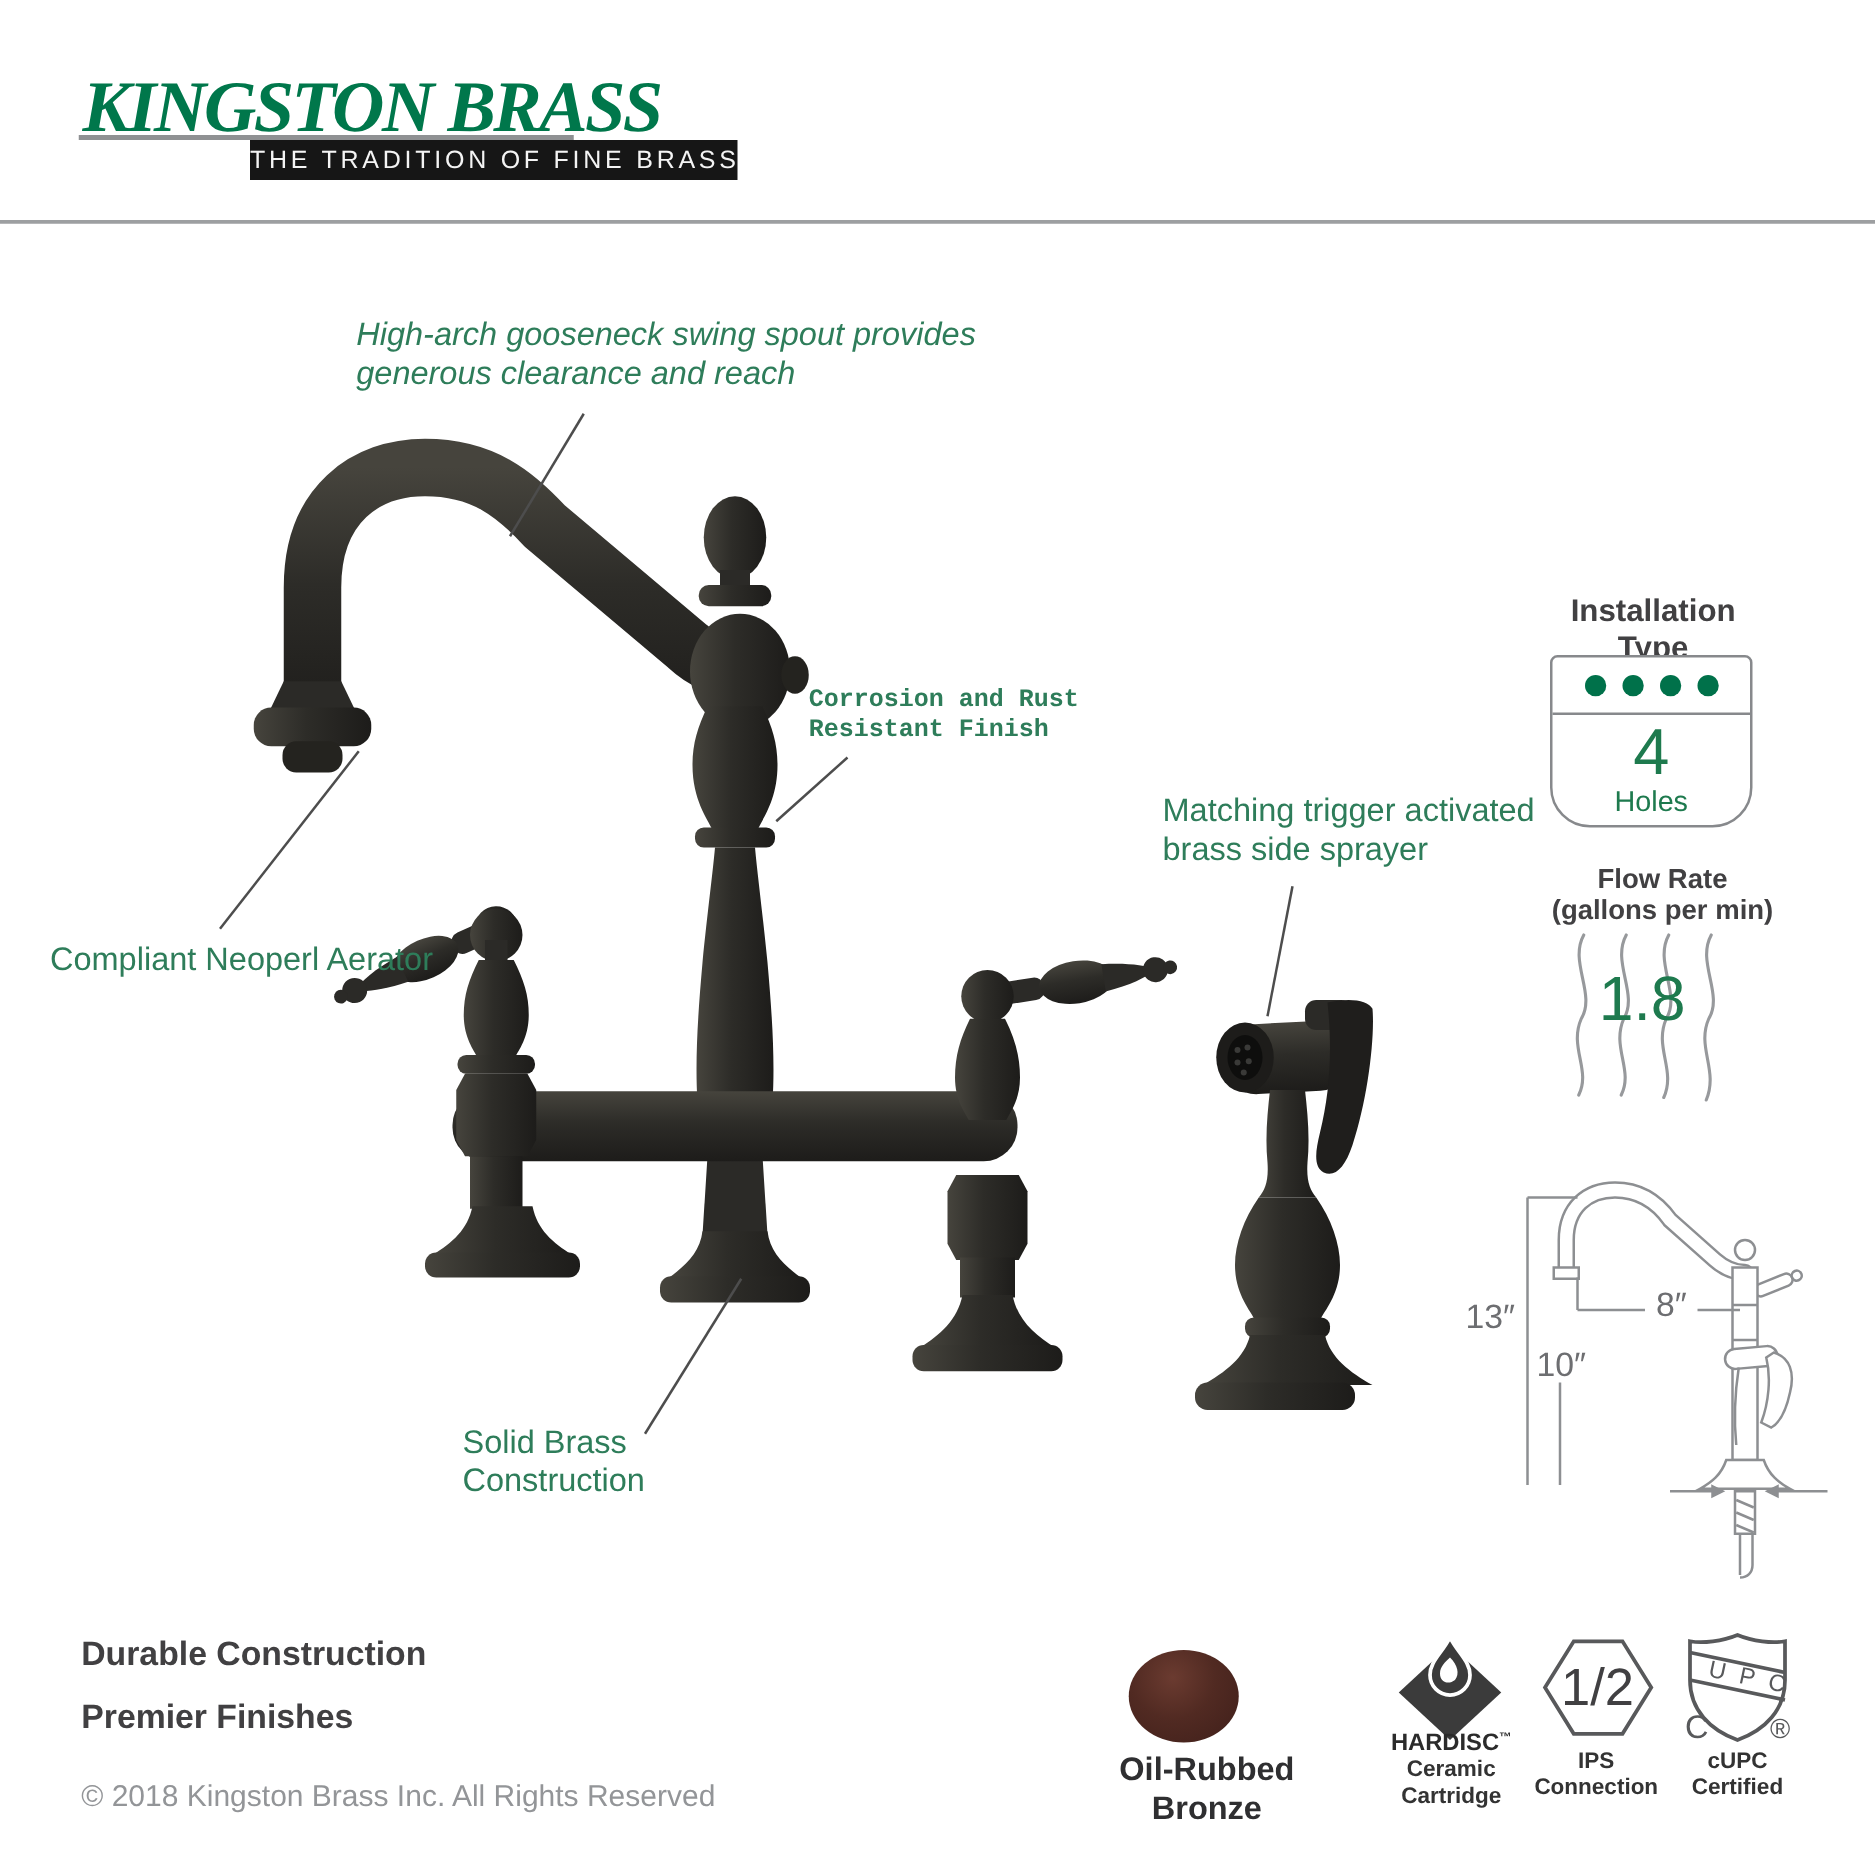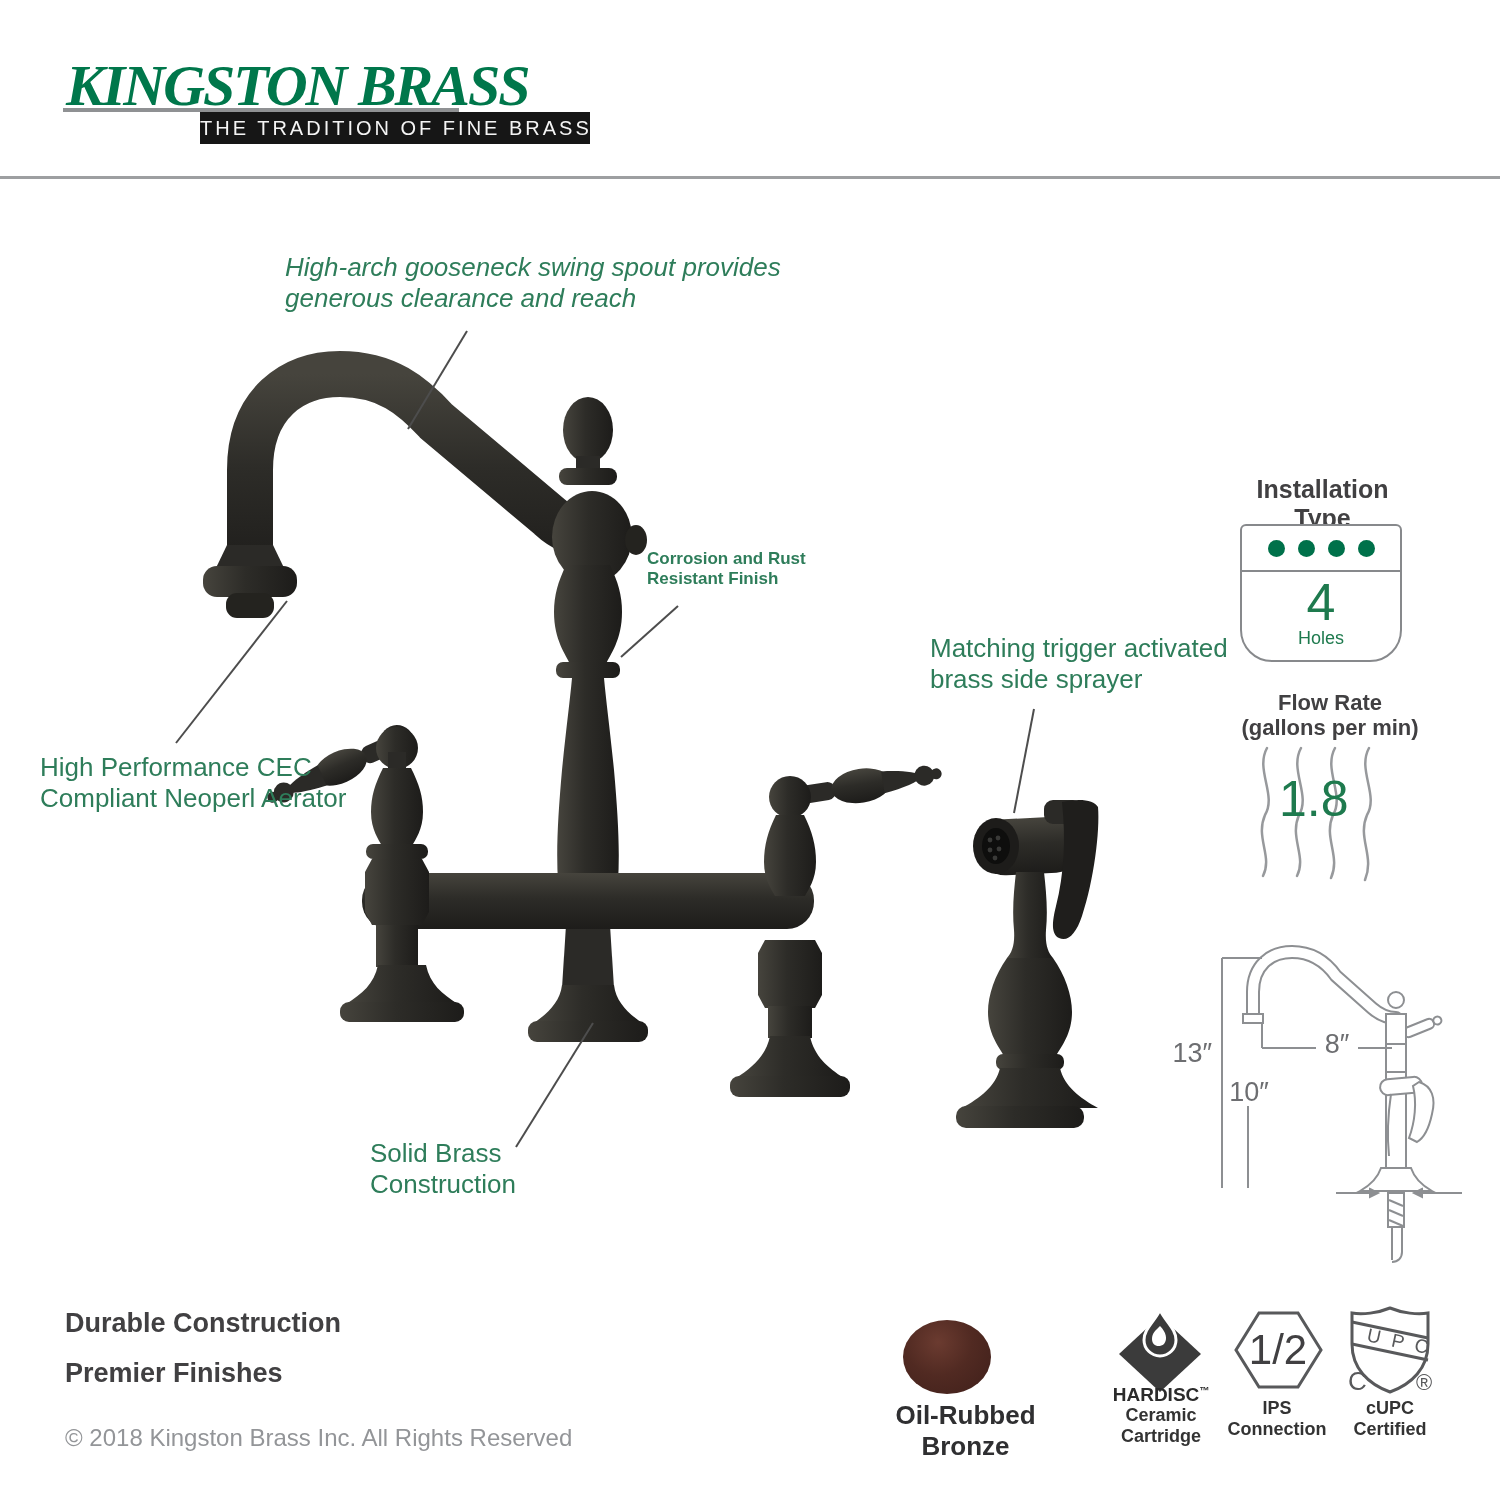--- a/index.html
+++ b/index.html
@@ -19,39 +19,39 @@
   .tagline-bar{
     left:200px;top:112px;width:390px;height:32px;background:#161616;
     display:flex;align-items:center;justify-content:flex-start;
   }
   .tagline-bar span{color:#f4f4f4;font-size:20px;letter-spacing:3px;white-space:nowrap;}
   .top-separator{left:0;top:176px;width:1500px;height:3px;background:#9d9fa1;}
   
   .note{color:#2e7d5a;font-size:26px;line-height:1.2;}
   .note div{white-space:nowrap;}
   .note-spout{left:285px;top:252px;font-style:italic;}
-  .note-finish{left:647px;top:549px;font-size:17px;font-weight:bold;}
+  .note-finish{left:647px;top:549px;font-size:20px;font-weight:bold;font-family:Liberation Mono, monospace;}
   .note-sprayer{left:930px;top:633px;}
   .note-aerator{left:40px;top:752px;}
   .note-solidbrass{left:370px;top:1138px;}
   
   .spec-title{color:#414042;font-weight:bold;text-align:center;line-height:1.15;}
   .install-title{left:1240px;top:475px;width:165px;font-size:25px;}
   .install-box{
     left:1240px;top:524px;width:162px;height:138px;
     border:2px solid #87898c;border-radius:6px 6px 32px 32px;
     box-sizing:border-box;background:#fff;
   }
   .install-dots{
     height:44px;border-bottom:2px solid #87898c;
     display:flex;align-items:center;justify-content:center;gap:13px;
   }
   .install-dots .dot{width:17px;height:17px;border-radius:50%;background:#00714a;}
   .install-value{color:#1e7a4e;font-size:52px;text-align:center;line-height:1;margin-top:4px;}
-  .install-holes{color:#1e7a4e;font-size:18px;text-align:center;margin-top:0px;}
+  .install-holes{color:#1e7a4e;font-size:23px;text-align:center;margin-top:0px;}
   .flow-title{left:1240px;top:690px;width:180px;font-size:22px;}
   .flow-value{left:1279px;top:770px;font-size:50px;color:#1e7a4e;}
   
   .swatch{
     left:903px;top:1320px;width:88px;height:74px;border-radius:50%;
     background:radial-gradient(ellipse at 40% 30%, #6b3b30 0%, #512a22 45%, #3f1f1a 100%);
   }
   .badge-label{color:#2f2f31;font-weight:bold;text-align:center;}
   .swatch-label{left:868px;top:1400px;width:195px;font-size:26px;}
   .badge-sub{color:#333333;font-weight:bold;text-align:center;font-size:18px;line-height:1.15;}
@@ -178,21 +178,20 @@
 </div>
 <div class="abs note note-finish">
   <div>Corrosion and Rust</div>
   <div>Resistant Finish</div>
 </div>
 <div class="abs note note-sprayer">
   <div>Matching trigger activated</div>
   <div>brass side sprayer</div>
 </div>
 <div class="abs note note-aerator">
-  <div>High Performance CEC</div>
   <div>Compliant Neoperl Aerator</div>
 </div>
 <div class="abs note note-solidbrass">
   <div>Solid Brass</div>
   <div>Construction</div>
 </div>
 
 <div class="abs spec-title install-title">
   <div>Installation</div>
   <div>Type</div>

